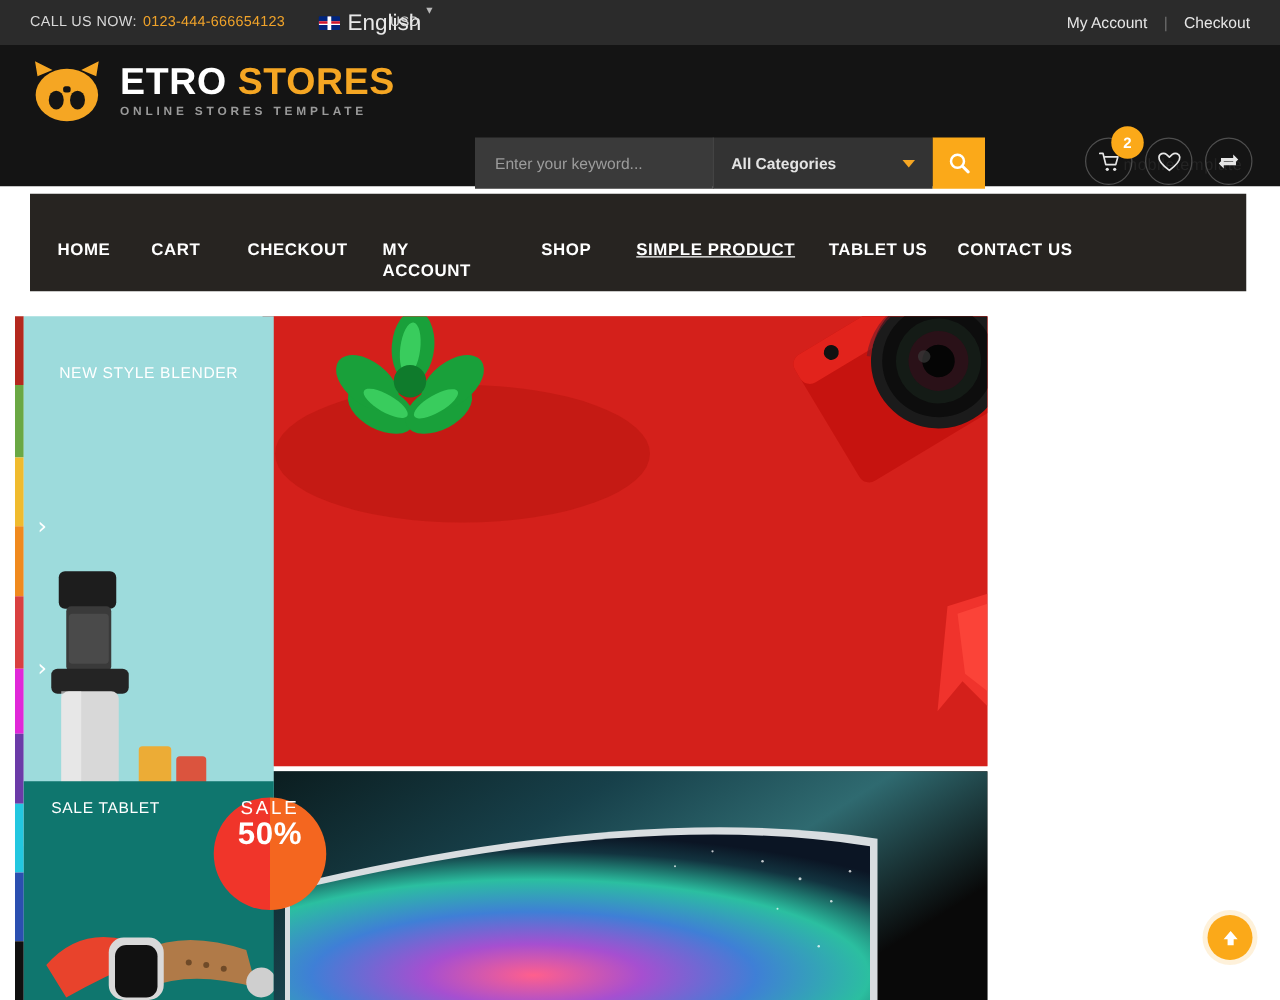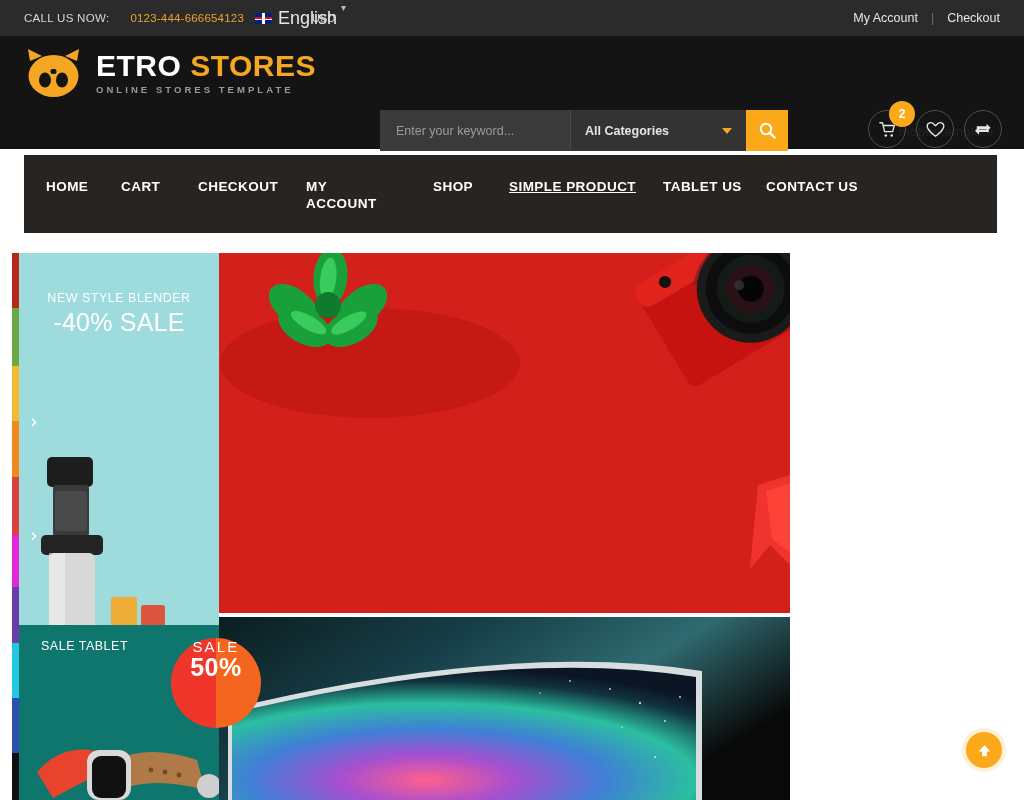--- a/index.html
+++ b/index.html
@@ -10,21 +10,21 @@
     color:#ffffff;
     -webkit-font-smoothing:antialiased;
   }
 
   
   .topbar{
     position:absolute; left:0; top:0; width:1024px; height:36px;
     background:#2b2b2b; display:flex; align-items:center;
   }
   .topbar-left{ position:absolute; left:24px; top:0; height:36px;
-    display:flex; align-items:center; gap:16px; }
+    display:flex; align-items:center; gap:0; }
   .call-label{ font-size:11.5px; color:#d8d8d8; letter-spacing:.3px; }
   .call-number{ font-size:11.5px; color:#f0a32a; margin-left:5px; letter-spacing:.2px; }
   .lang-wrap{ position:absolute; left:255px; top:0; height:36px; display:flex; align-items:center; }
   .flag{ width:17px; height:11px; border-radius:1px; position:relative; overflow:hidden;
     background:#00247d; display:inline-block; flex:none; }
   .flag:before{ content:""; position:absolute; left:0; top:4px; width:17px; height:3px; background:#fff;}
   .flag:after{ content:""; position:absolute; left:7px; top:0; width:3px; height:11px; background:#fff;}
   .flag i{ position:absolute; left:0; top:4.6px; width:17px; height:1.8px; background:#cf142b;}
   .flag i.v{ left:7.6px; top:0; width:1.8px; height:11px;}
   .lang-text{ position:absolute; left:23px; font-size:18px; color:#e8e8e8; white-space:nowrap;}
@@ -69,21 +69,21 @@
     display:flex; align-items:center; justify-content:center; position:relative; cursor:pointer;
     background:transparent;}
   .badge{ position:absolute; top:-10px; right:-10px; width:26px; height:26px; border-radius:50%;
     background:#fba919; color:#fff; font-size:12px; font-weight:bold;
     display:flex; align-items:center; justify-content:center;}
   .watermark{ position:absolute; right:30px; top:88px; font-size:13px; color:#242424;
     letter-spacing:.5px; white-space:nowrap; pointer-events:none; }
 
   
   .navbar{ position:absolute; left:24px; top:155px; width:973px; height:78px; background:#272421; }
-  .nav-list{ display:flex; align-items:flex-start; list-style:none; height:100%; padding-top:23px;}
+  .nav-list{ display:flex; align-items:flex-start; list-style:none; height:100%; padding-top:36px;}
   .nav-item{ font-size:13.5px; font-weight:bold; letter-spacing:.45px; color:#ffffff;
     cursor:pointer; white-space:pre-line; line-height:17px;}
 
   
   .stage{ position:absolute; left:12px; top:253px; width:778px; height:547px; }
   .colorstrip{ position:absolute; left:0; top:0; width:7px; height:547px; }
   .cs{ width:7px; }
 
   .promo-a{ position:absolute; left:7px; top:0; width:200px; height:424px;
     background:#9ddbdc; overflow:hidden;}
@@ -302,21 +302,20 @@
           <circle cx="470" cy="80" r="1"></circle>
         <circle cx="330" cy="76" r="0.8"></circle>
           <circle cx="445" cy="140" r="1"></circle>
       </g>
     </svg>
   </div>
 
   <div class="promo-a">
     <div style="position:absolute;left:0;top:38px;width:200px;text-align:center;">
       <div class="promo-title">NEW STYLE BLENDER</div>
-      <div class="promo-sale">-40% SALE</div>
     </div>
     <svg width="200" height="230" viewBox="0 0 200 230" style="position:absolute;left:0;bottom:0;">
       <rect x="28" y="10" width="46" height="30" rx="5" fill="#1d1d1d"></rect>
       <rect x="34" y="38" width="36" height="52" rx="4" fill="#3a3a3a"></rect>
       <rect x="36" y="44" width="32" height="40" rx="3" fill="#555" opacity=".6"></rect>
       <rect x="22" y="88" width="62" height="20" rx="5" fill="#242424"></rect>
       <rect x="30" y="106" width="46" height="86" rx="6" fill="#d8d8d8"></rect>
       <rect x="30" y="106" width="16" height="86" fill="#f2f2f2" opacity=".6"></rect>
       <rect x="18" y="188" width="72" height="16" rx="4" fill="#bdbdbd"></rect>
       <rect x="92" y="150" width="26" height="48" rx="3" fill="#f5a623" opacity=".9"></rect>

